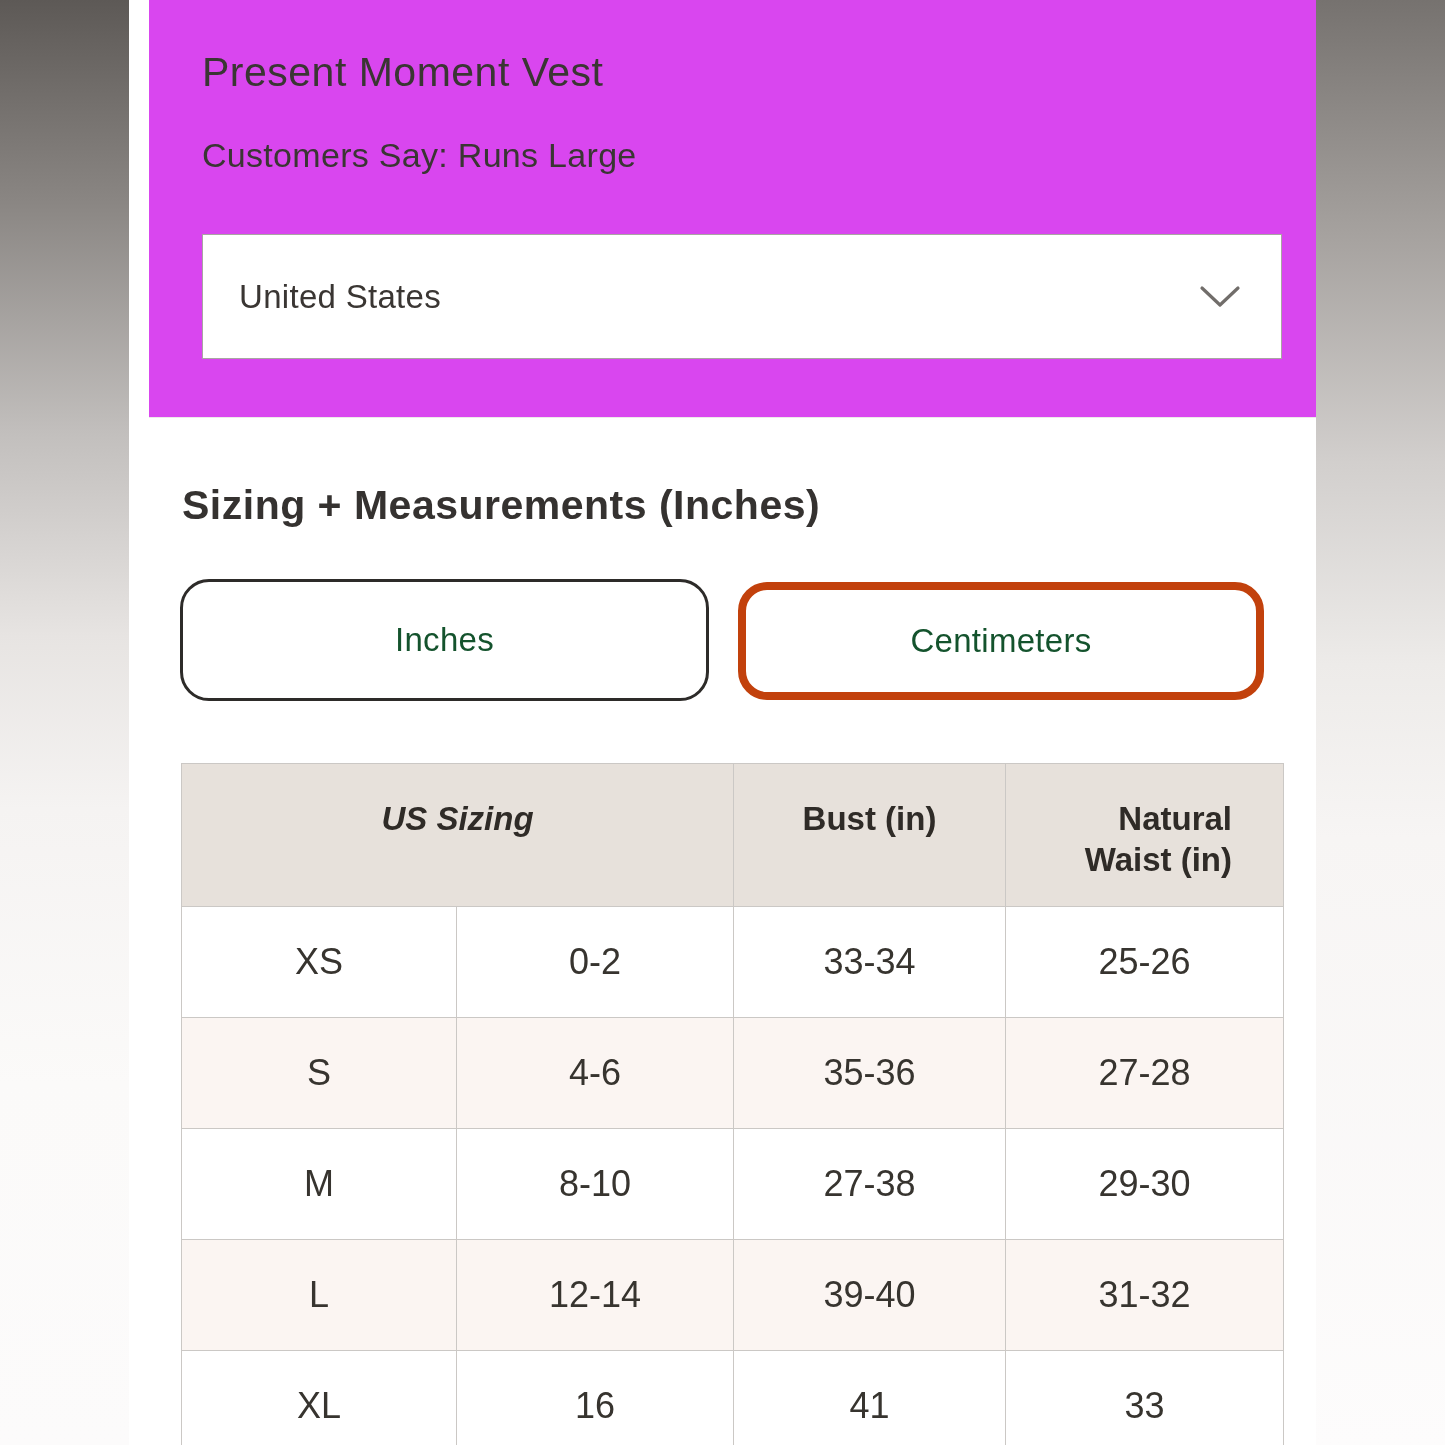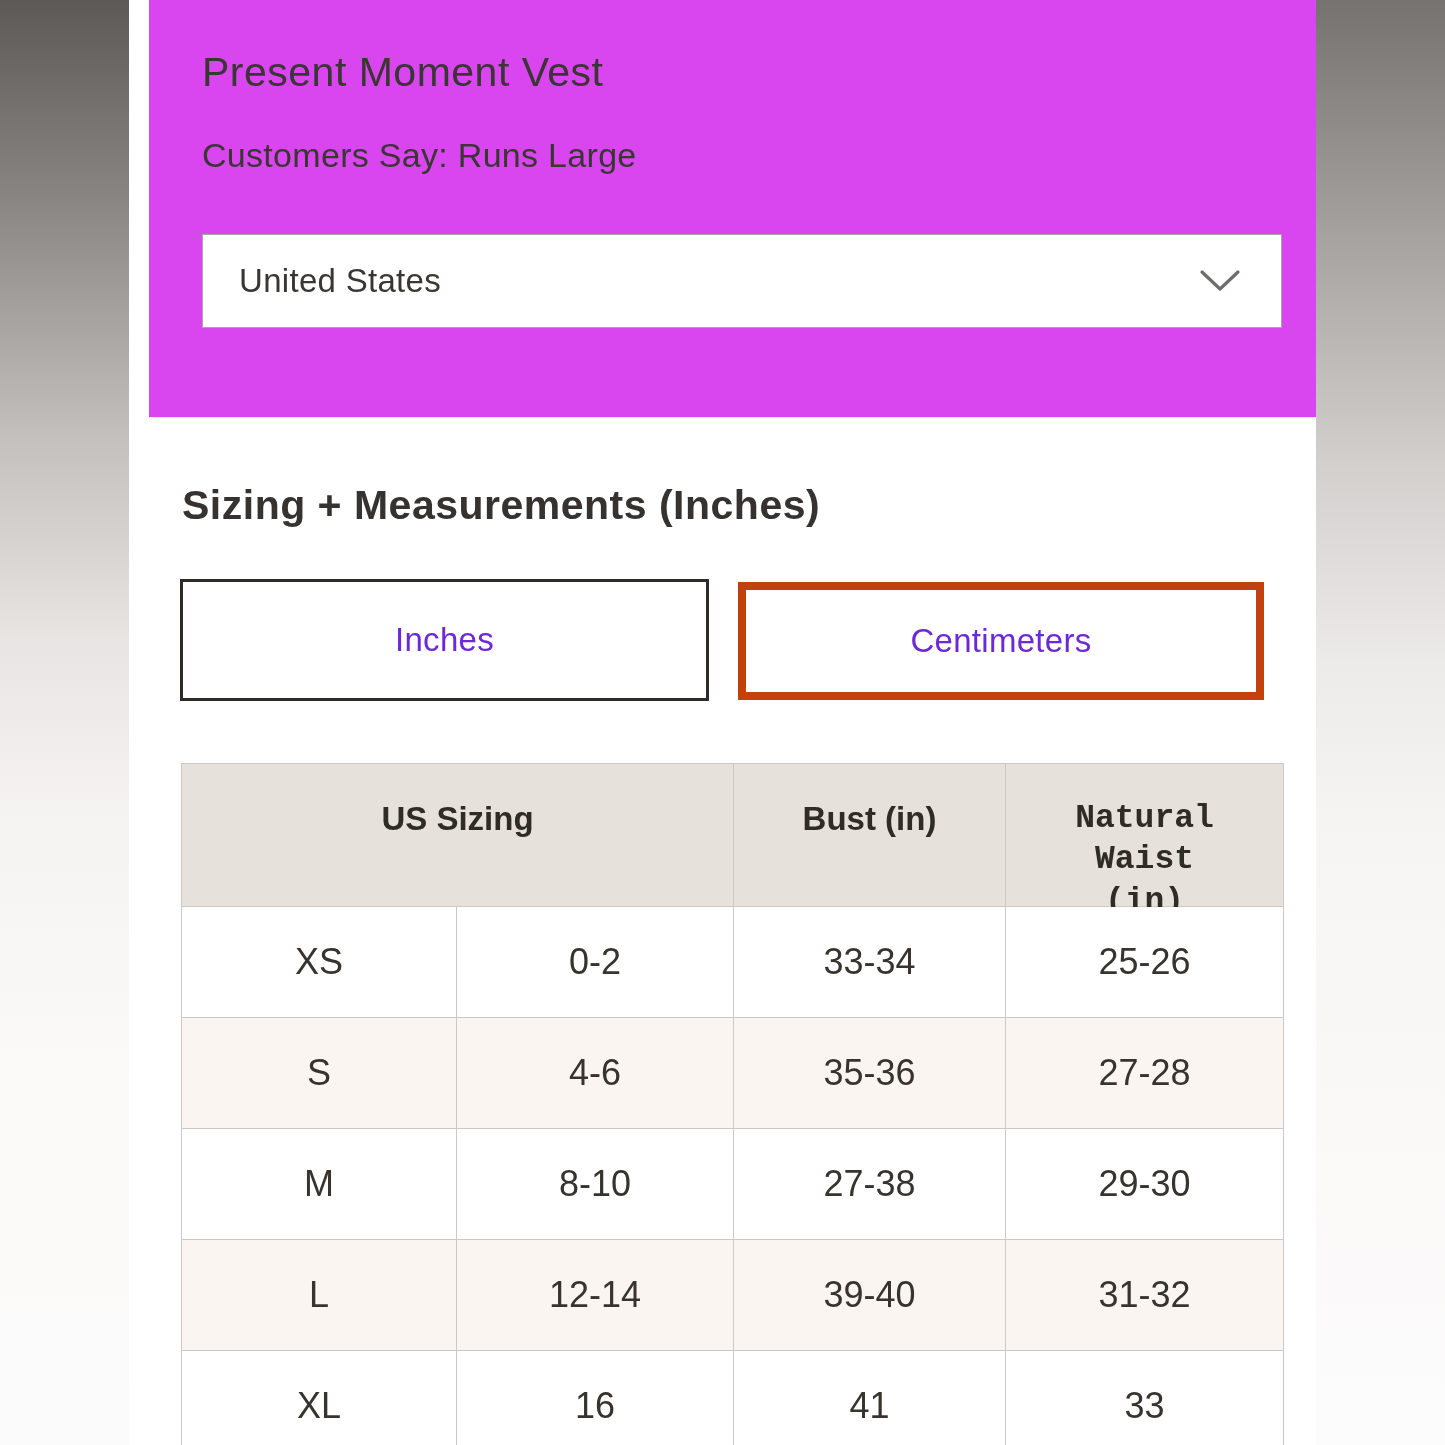--- a/index.html
+++ b/index.html
@@ -30,36 +30,36 @@
   }
   .page-title {
     position:absolute; left:53px; top:49px;
     font-size:41px; font-weight:400; letter-spacing:0.5px; color:#3a3633;
   }
   .page-subtitle {
     position:absolute; left:53px; top:136px;
     font-size:34px; font-weight:400; letter-spacing:0.3px; color:#3a3633;
   }
   .country-select {
-    position:absolute; left:53px; top:234px; width:1080px; height:94px;
+    position:absolute; left:53px; top:234px; width:1080px; height:125px;
     background:#ffffff; border:1px solid #a9a5a2;
     display:flex; align-items:center; justify-content:space-between;
     padding:0 40px 0 36px; cursor:pointer;
   }
   .country-select .value { font-size:33px; color:#3a3633; letter-spacing:0.3px; }
   .chevron { width:42px; height:24px; display:block; }
 
   .section-heading {
     position:absolute; left:53px; top:482px;
     font-size:41px; font-weight:700; letter-spacing:0.5px; color:#353230;
   }
   .unit-btn {
     position:absolute; background:#ffffff;
     display:flex; align-items:center; justify-content:center;
-    font-size:33px; letter-spacing:0.3px; color:#6d28d9; cursor:pointer;
+    font-size:33px; letter-spacing:0.3px; color:#14532d; cursor:pointer;border-radius:29px;
   }
   .unit-btn.selected {
     left:51px; top:579px; width:529px; height:122px;
     border:3px solid #2d2b29;
   }
   .unit-btn.unselected {
     left:609px; top:582px; width:526px; height:118px;
     border:8px solid #c2410c;
   }
 
@@ -71,22 +71,22 @@
     gap:1px; background:#cbc8c5; border:1px solid #cbc8c5;
   }
   .cell {
     display:flex; align-items:center; justify-content:center;
     background:#ffffff; font-size:36px; color:#37342f;
   }
   .cell.head {
     background:#e7e1db; font-weight:700; font-size:33px; color:#2f2b27;
     align-items:flex-start; padding-top:34px; line-height:1.25;
   }
-  .cell.head.span2 { grid-column:1 / 3; }
-  .cell.head .wrap { max-width:175px; text-align:center;font-family:Liberation Mono, monospace; }
+  .cell.head.span2 { grid-column:1 / 3;font-style:italic; }
+  .cell.head .wrap { max-width:175px; text-align:right; }
   .row-alt { background:#fbf5f2; }
 </style>
 </head>
 <body>
 
 <div class="bg-strip bg-left"></div>
 <div class="bg-strip bg-right"></div>
 
 <div class="card">
 

